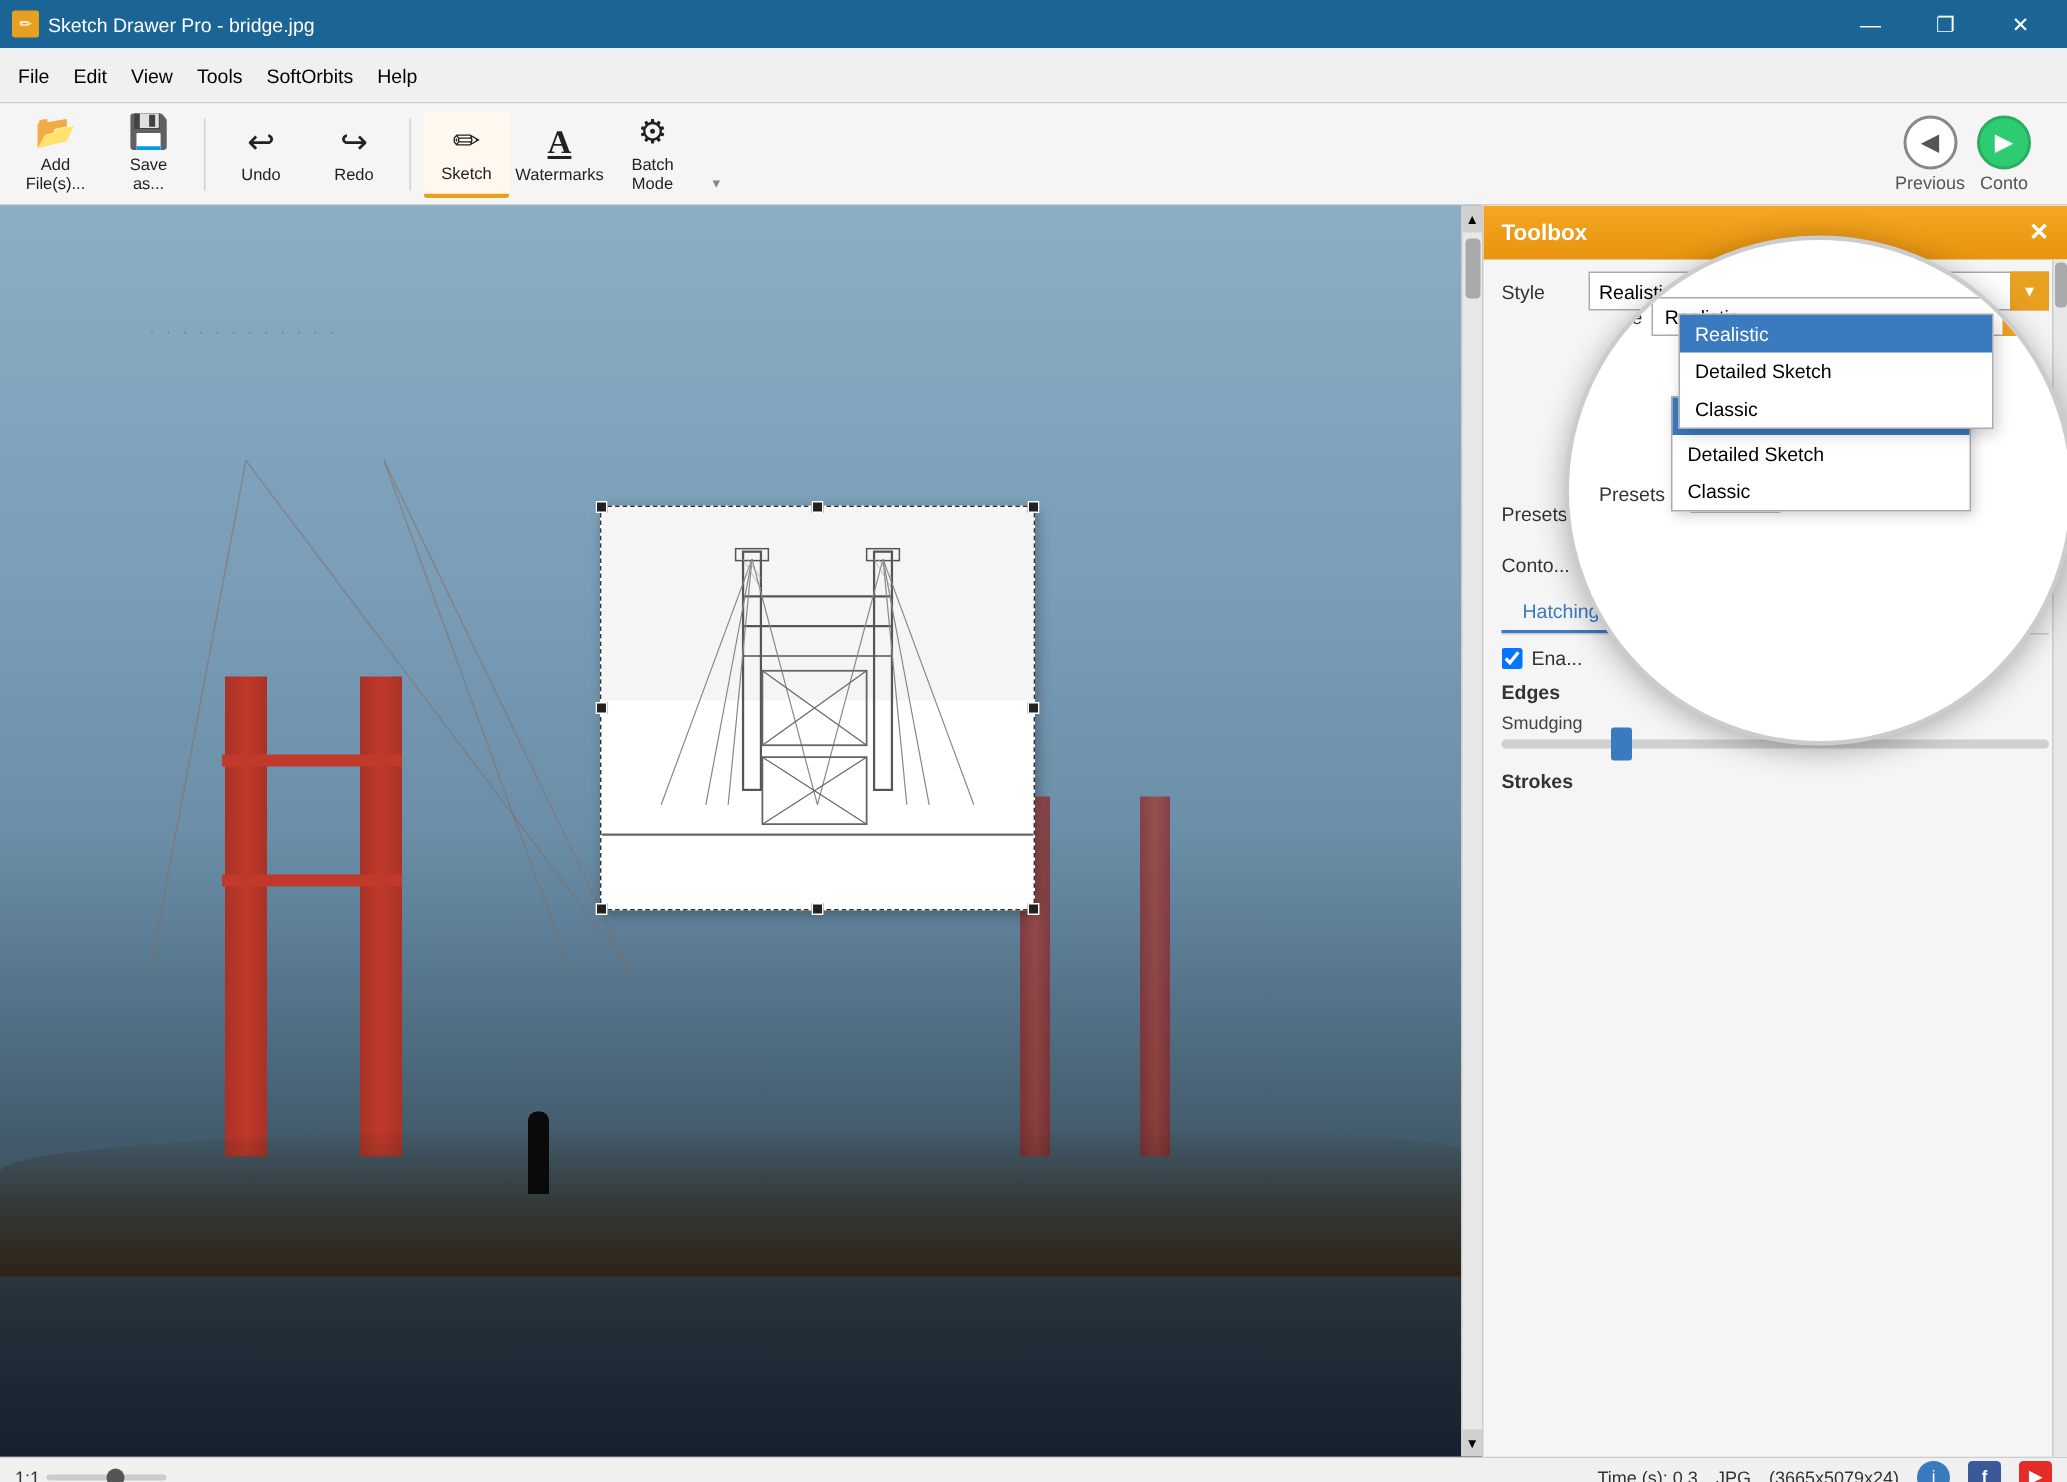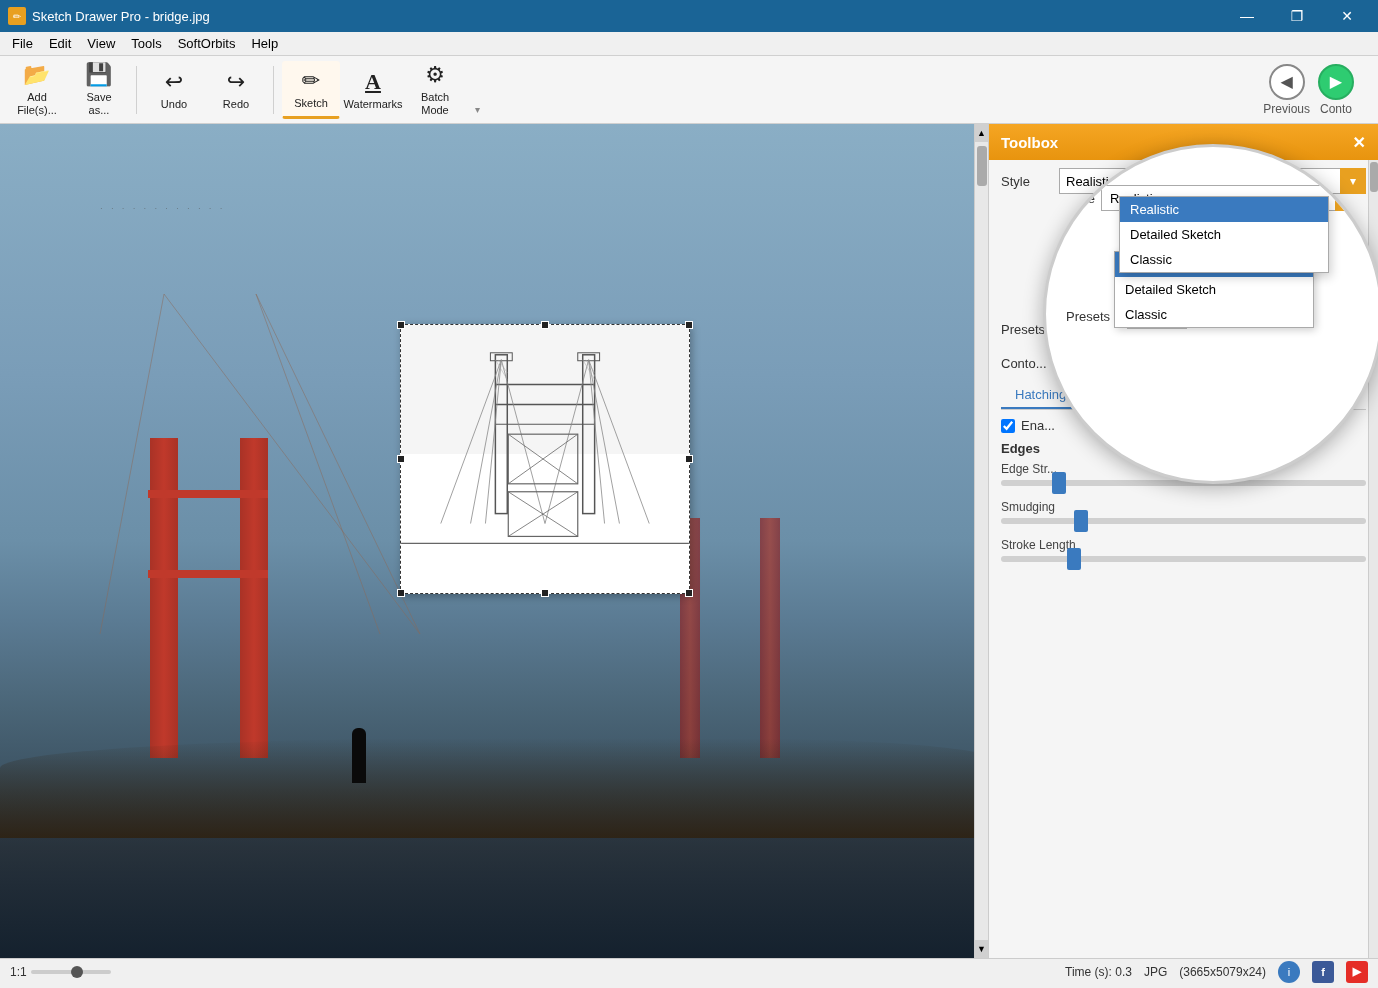--- a/index.html
+++ b/index.html
@@ -17,21 +17,21 @@
       user-select: none;
     }
     .title-bar-left { display: flex; align-items: center; gap: 6px; font-size: 13px; }
     .title-bar-icon { width: 18px; height: 18px; background: #e8a020; border-radius: 2px; display: inline-flex; align-items: center; justify-content: center; font-size: 10px; }
     .title-bar-controls { display: flex; gap: 4px; }
     .title-btn { width: 46px; height: 32px; border: none; background: transparent; color: white; cursor: pointer; font-size: 14px; display: flex; align-items: center; justify-content: center; }
 
     
     .menu-bar {
       background: #f0f0f0;
-      height: 24px;
+      height: 37px;
       display: flex;
       align-items: center;
       border-bottom: 1px solid #d0d0d0;
       padding: 0 4px;
     }
     .menu-item {
       padding: 2px 8px;
       cursor: pointer;
       font-size: 13px;
       height: 24px;
@@ -596,42 +596,31 @@
         <div class="tab-item">Colorize</div>
       </div>
 
       <div class="enable-row">
         <input type="checkbox" class="enable-checkbox" checked="" style="">
         <span class="enable-label">Ena...</span>
       </div>
 
       <div class="section-header">Edges</div>
 
-      <div class="slider-row">
-        <div class="slider-label">Edge Str...</div>
-        <div class="slider-track">
-          <div class="slider-thumb" style="left:14%;"></div>
-        </div>
-      </div>
 
       <div class="slider-row">
         <div class="slider-label">Smudging</div>
         <div class="slider-track">
           <div class="slider-thumb" style="left:20%;"></div>
         </div>
       </div>
 
 
-
-      <div class="slider-row">
-        <div class="slider-label">Stroke Length</div>
-        <div class="slider-track">
-          <div class="slider-thumb" style="left:18%;"></div>
-        </div>
-      </div>
+      <div class="section-header">Strokes</div>
+
 
 
     </div>
 
     <div style="position:absolute;right:0;top:36px;bottom:0;width:10px;background:#e8e8e8;border-left:1px solid #ccc;">
       <div style="width:8px;height:30px;background:#aaa;border-radius:3px;margin:2px auto;cursor:pointer;"></div>
     </div>
 
     <div class="circle-magnifier">
       <div class="magnifier-content">

